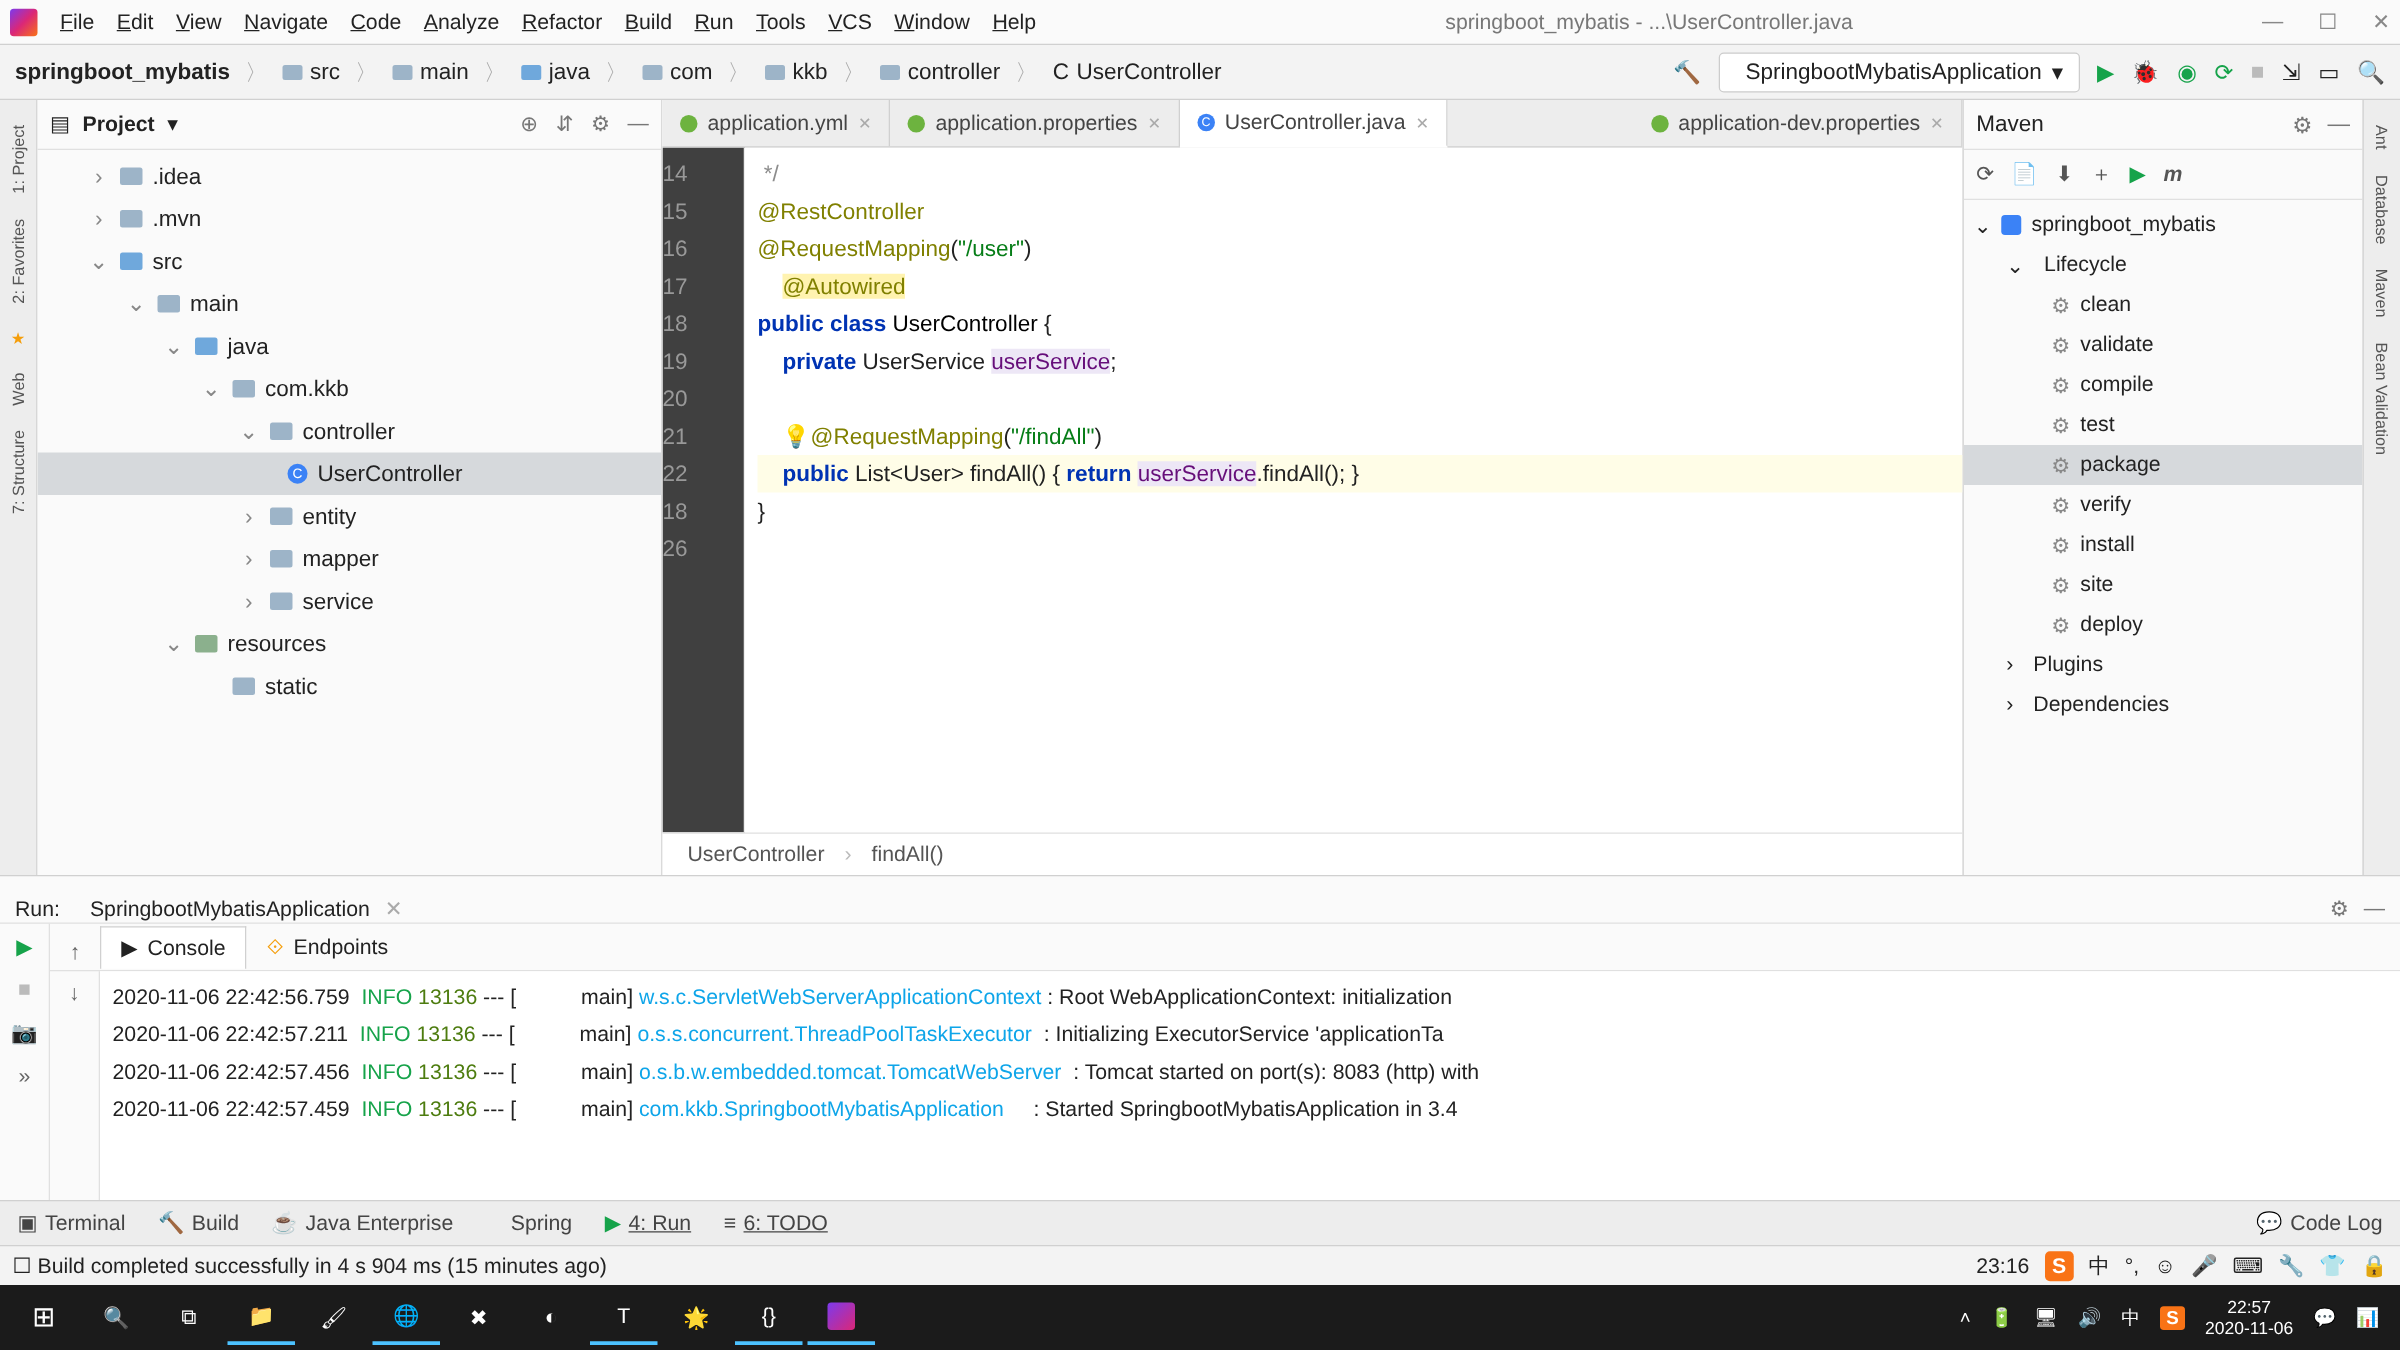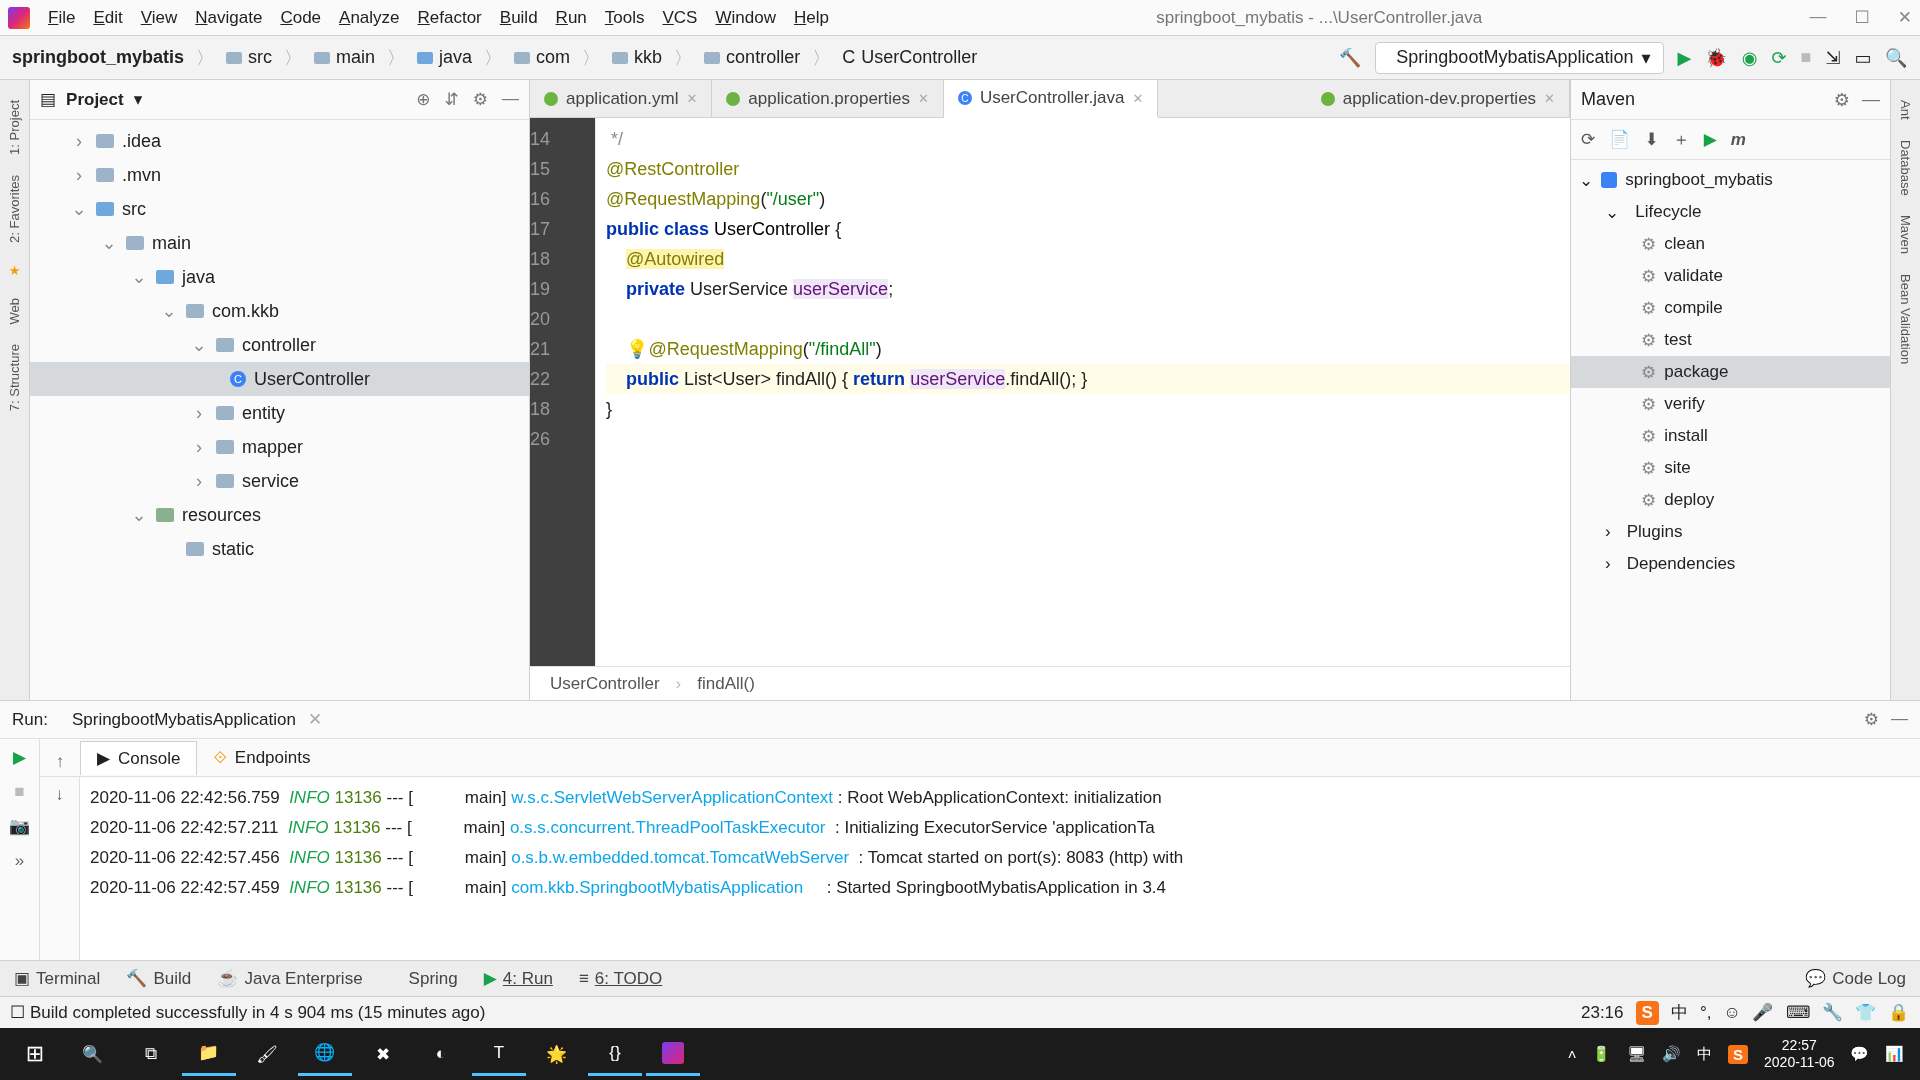--- a/index.html
+++ b/index.html
@@ -73,31 +73,31 @@
 .mavenpanel .hdr { height: 40px; display: flex; align-items: center; padding: 0 10px; border-bottom: 1px solid #e0e0e0; font-size: 18px; }
 .mavenpanel .hdr .right { margin-left: auto; display: flex; gap: 12px; color: #777; }
 .mavenpanel .tb { height: 40px; display: flex; align-items: center; gap: 14px; padding: 0 10px; border-bottom: 1px solid #e0e0e0; color: #555; }
 .mavenpanel .tree2 { flex: 1; padding: 4px 0; font-size: 17px; overflow:auto; }
 .mavenpanel .tree2 .row { display: flex; align-items: center; height: 32px; gap: 8px; padding-left: 8px; cursor:pointer; }
 .mavenpanel .tree2 .row.sel { background: #d6d9dc; }
 .mavenpanel .gear { color: #888; }
 
 
 .runpanel { height: 260px; background: #fafafa; border-top: 1px solid #d0d0d0; display: flex; flex-direction: column; }
-.runpanel .hdr { height: 38px; display: flex; align-items: center; padding: 0 12px; gap: 12px; border-bottom: 1px solid #e0e0e0; }
+.runpanel .hdr { height: 38px; display: flex; align-items: flex-end; padding: 0 12px; gap: 12px; border-bottom: 1px solid #e0e0e0; }
 .runpanel .hdr .right { margin-left: auto; display: flex; gap: 12px; color: #777; }
 .runpanel .subtabs { height: 38px; display: flex; align-items: center; border-bottom: 1px solid #e0e0e0; }
 .runpanel .subtab { padding: 6px 16px; display: flex; align-items: center; gap: 8px; }
 .runpanel .subtab.active { background: #fff; border: 1px solid #d0d0d0; border-bottom: none; margin-bottom: -1px; }
 .runpanel .body { flex: 1; display: flex; }
 .runpanel .runrail { width: 40px; display: flex; flex-direction: column; align-items: center; gap: 14px; padding-top: 8px; border-right: 1px solid #e0e0e0; color: #666; }
 .runpanel .runrail2 { width: 40px; display: flex; flex-direction: column; align-items: center; gap: 14px; padding-top: 8px; border-right: 1px solid #e0e0e0; color: #666; }
 .console { flex: 1; font-family: Consolas,monospace; font-size: 17px; padding: 6px 10px; overflow: hidden; white-space: pre; background: #fff; }
 .console .line { height: 30px; line-height: 30px; }
-.info { color: #16a34a; font-style: italic; }
+.info { color: #16a34a; }
 .pid { color: #4d7c0f; }
 .cls2 { color: #0ea5e9; }
 
 
 .bottomtabs { height: 36px; background: #ededed; border-top: 1px solid #d0d0d0; display: flex; align-items: center; gap: 26px; padding: 0 14px; font-size: 17px; }
 .bottomtabs .btab { display: flex; align-items: center; gap: 6px; color: #444; }
 .bottomtabs .right { margin-left: auto; }
 
 
 .statusbar { height: 32px; background: #f3f3f3; border-top: 1px solid #d0d0d0; display: flex; align-items: center; padding: 0 10px; font-size: 17px; }
@@ -321,22 +321,22 @@
         <div>20</div>
         <div>21</div>
         <div>22</div>
         <div>18</div>
         <div>26</div>
       </div>
       <div class="codearea">
         <div class="codeline"><span class="cmt"> */</span></div>
         <div class="codeline"><span class="ann">@RestController</span></div>
         <div class="codeline"><span class="ann">@RequestMapping</span>(<span class="str">"/user"</span>)</div>
+        <div class="codeline">    <span class="ann" style="background:#fff3b0">@Autowired</span></div>
         <div class="codeline"><span class="kw">public</span> <span class="kw">class</span> <span class="cls">UserController</span> {</div>
-        <div class="codeline">    <span class="ann" style="background:#fff3b0">@Autowired</span></div>
         <div class="codeline">    <span class="kw">private</span> UserService <span class="fld" style="background:#ede7f6">userService</span>;</div>
         <div class="codeline"></div>
         <div class="codeline">    <span style="color:#f59e0b">💡</span><span class="ann">@RequestMapping</span>(<span class="str">"/findAll"</span>)</div>
         <div class="codeline hl">    <span class="kw">public</span> List&lt;User&gt; findAll() { <span class="kw">return</span> <span class="fld" style="background:#ede7f6">userService</span>.findAll(); }</div>
         <div class="codeline">}</div>
         <div class="codeline"></div>
       </div>
     </div>
     <div class="bcbar">
       <span>UserController</span>

